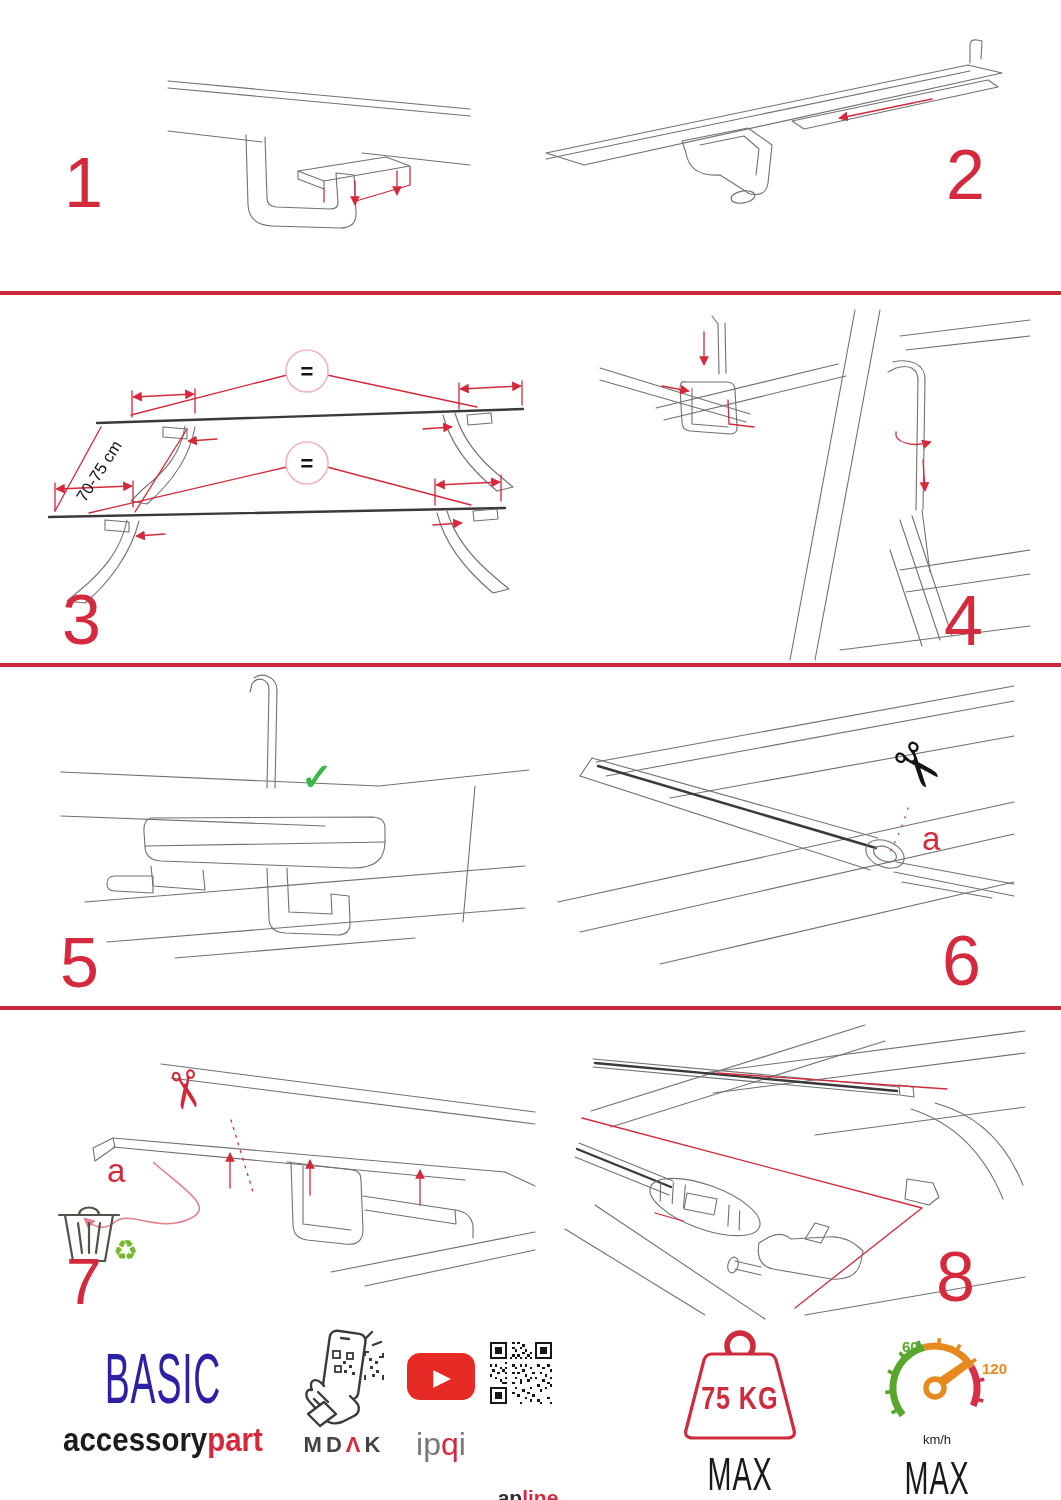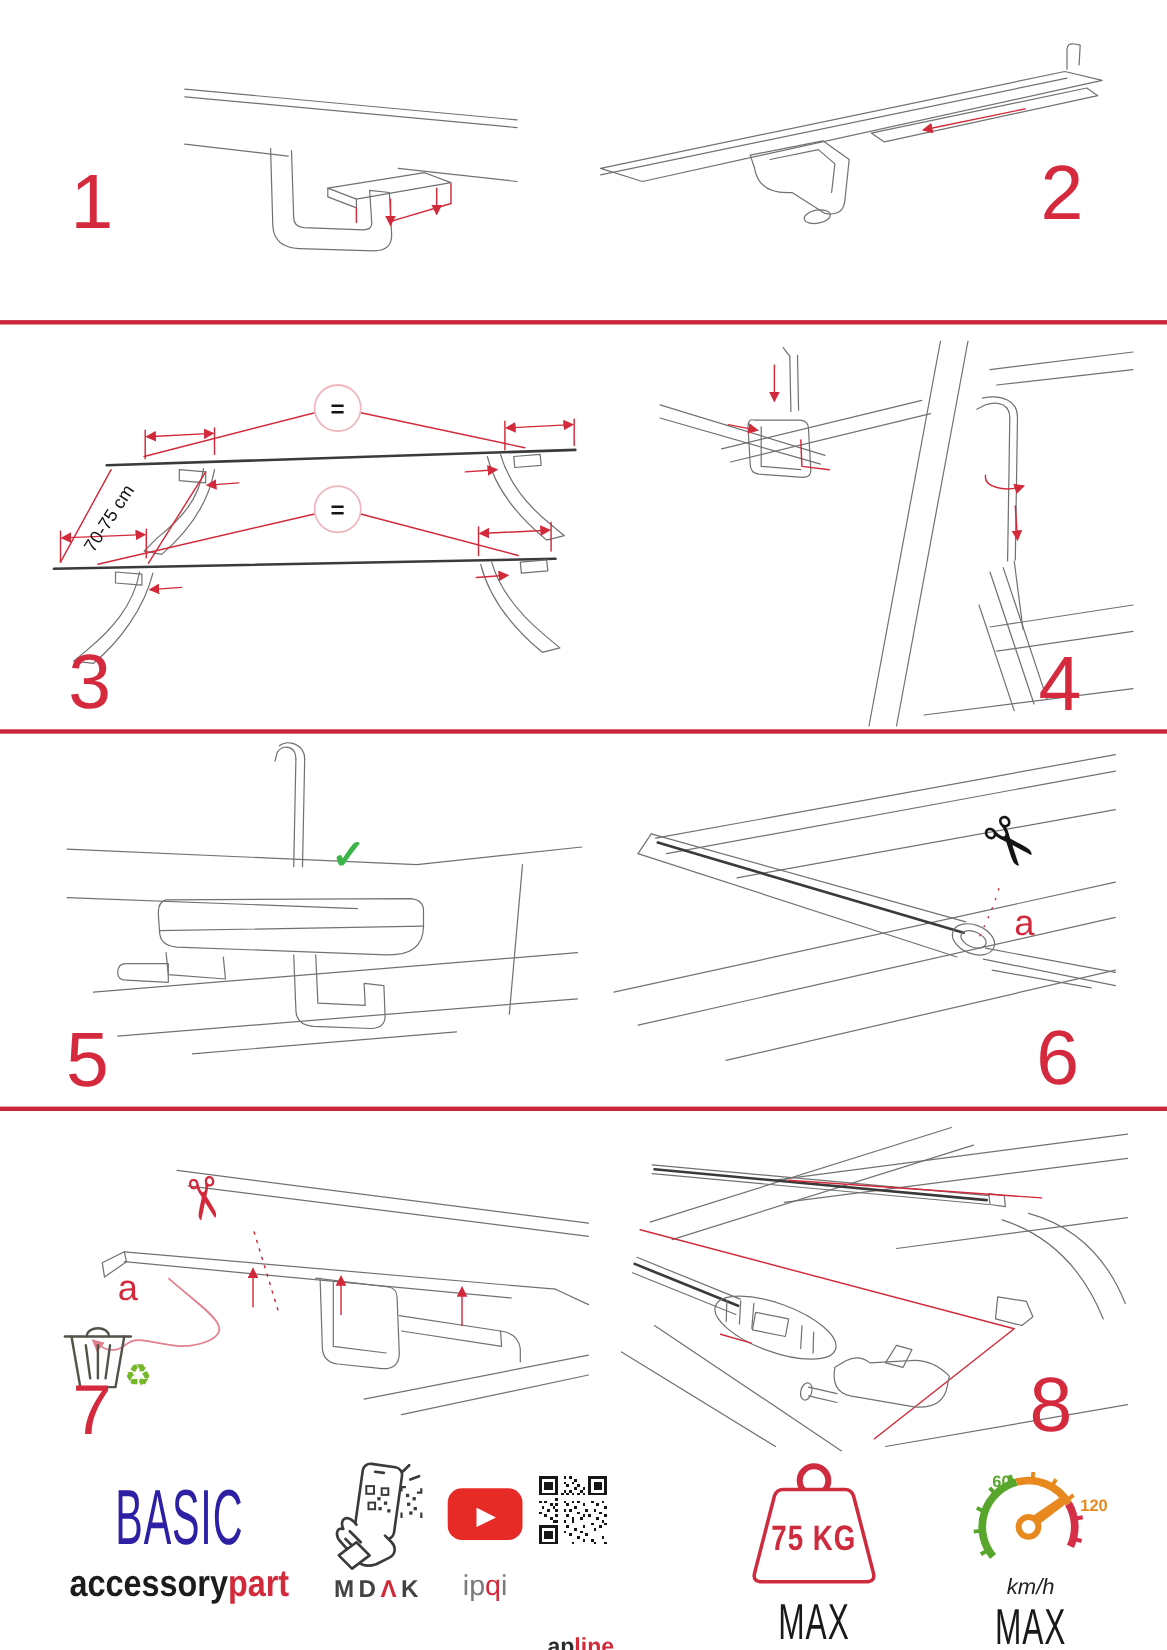--- a/index.html
+++ b/index.html
@@ -15,26 +15,26 @@
   .eqc{fill:#ffffff;stroke:#efb6bd;stroke-width:1.6;}
   .eqt{fill:#141414;font-size:22px;font-weight:bold;}
   .footer-label{position:absolute;text-align:center;}
   .basic{position:absolute;left:48px;top:1338px;width:230px;text-align:center;color:#2e20a4;
          font-size:50px;letter-spacing:1px;transform:scale(0.75,1.42);transform-origin:50% 0;}
   .accpart{position:absolute;left:36px;top:1420px;width:254px;text-align:center;font-size:31px;
          font-weight:bold;transform:scale(0.95,1.1);transform-origin:50% 0;color:#1c1c1c;}
   .accpart .pt{color:#d2293b;}
   .mdak{left:288px;top:1432px;width:112px;font-size:22px;font-weight:bold;letter-spacing:4px;color:#434343;}
   .mdak .lam{color:#d2293b;}
-  .ipqi{left:394px;top:1426px;width:94px;font-size:26px;color:#7a7a7a;}
+  .ipqi{left:394px;top:1426px;width:94px;font-size:32px;color:#7a7a7a;}
   .ipqi .q{color:#d2293b;}
   .apline{left:474px;top:1486px;width:108px;font-size:21px;font-weight:bold;color:#2d2d2d;}
   .apline .ln2{color:#d2293b;font-weight:bold;}
   .maxtxt{font-size:36px;color:#191919;transform:scale(0.8,1.28);transform-origin:50% 0;letter-spacing:1px;}
-  .kmh{font-size:20px;color:#232323;font-style:italic;}
+  .kmh{font-size:13px;color:#232323;}
 </style>
 </head>
 <body>
 
 <div id="page">
 
   <svg width="0" height="0">
     <defs>
       <marker id="ah" viewBox="0 0 10 10" refX="8" refY="5" markerWidth="7.5" markerHeight="7.5" orient="auto-start-reverse">
         <path d="M0,0 L10,5 L0,10 Z" fill="#d2293b"></path>

